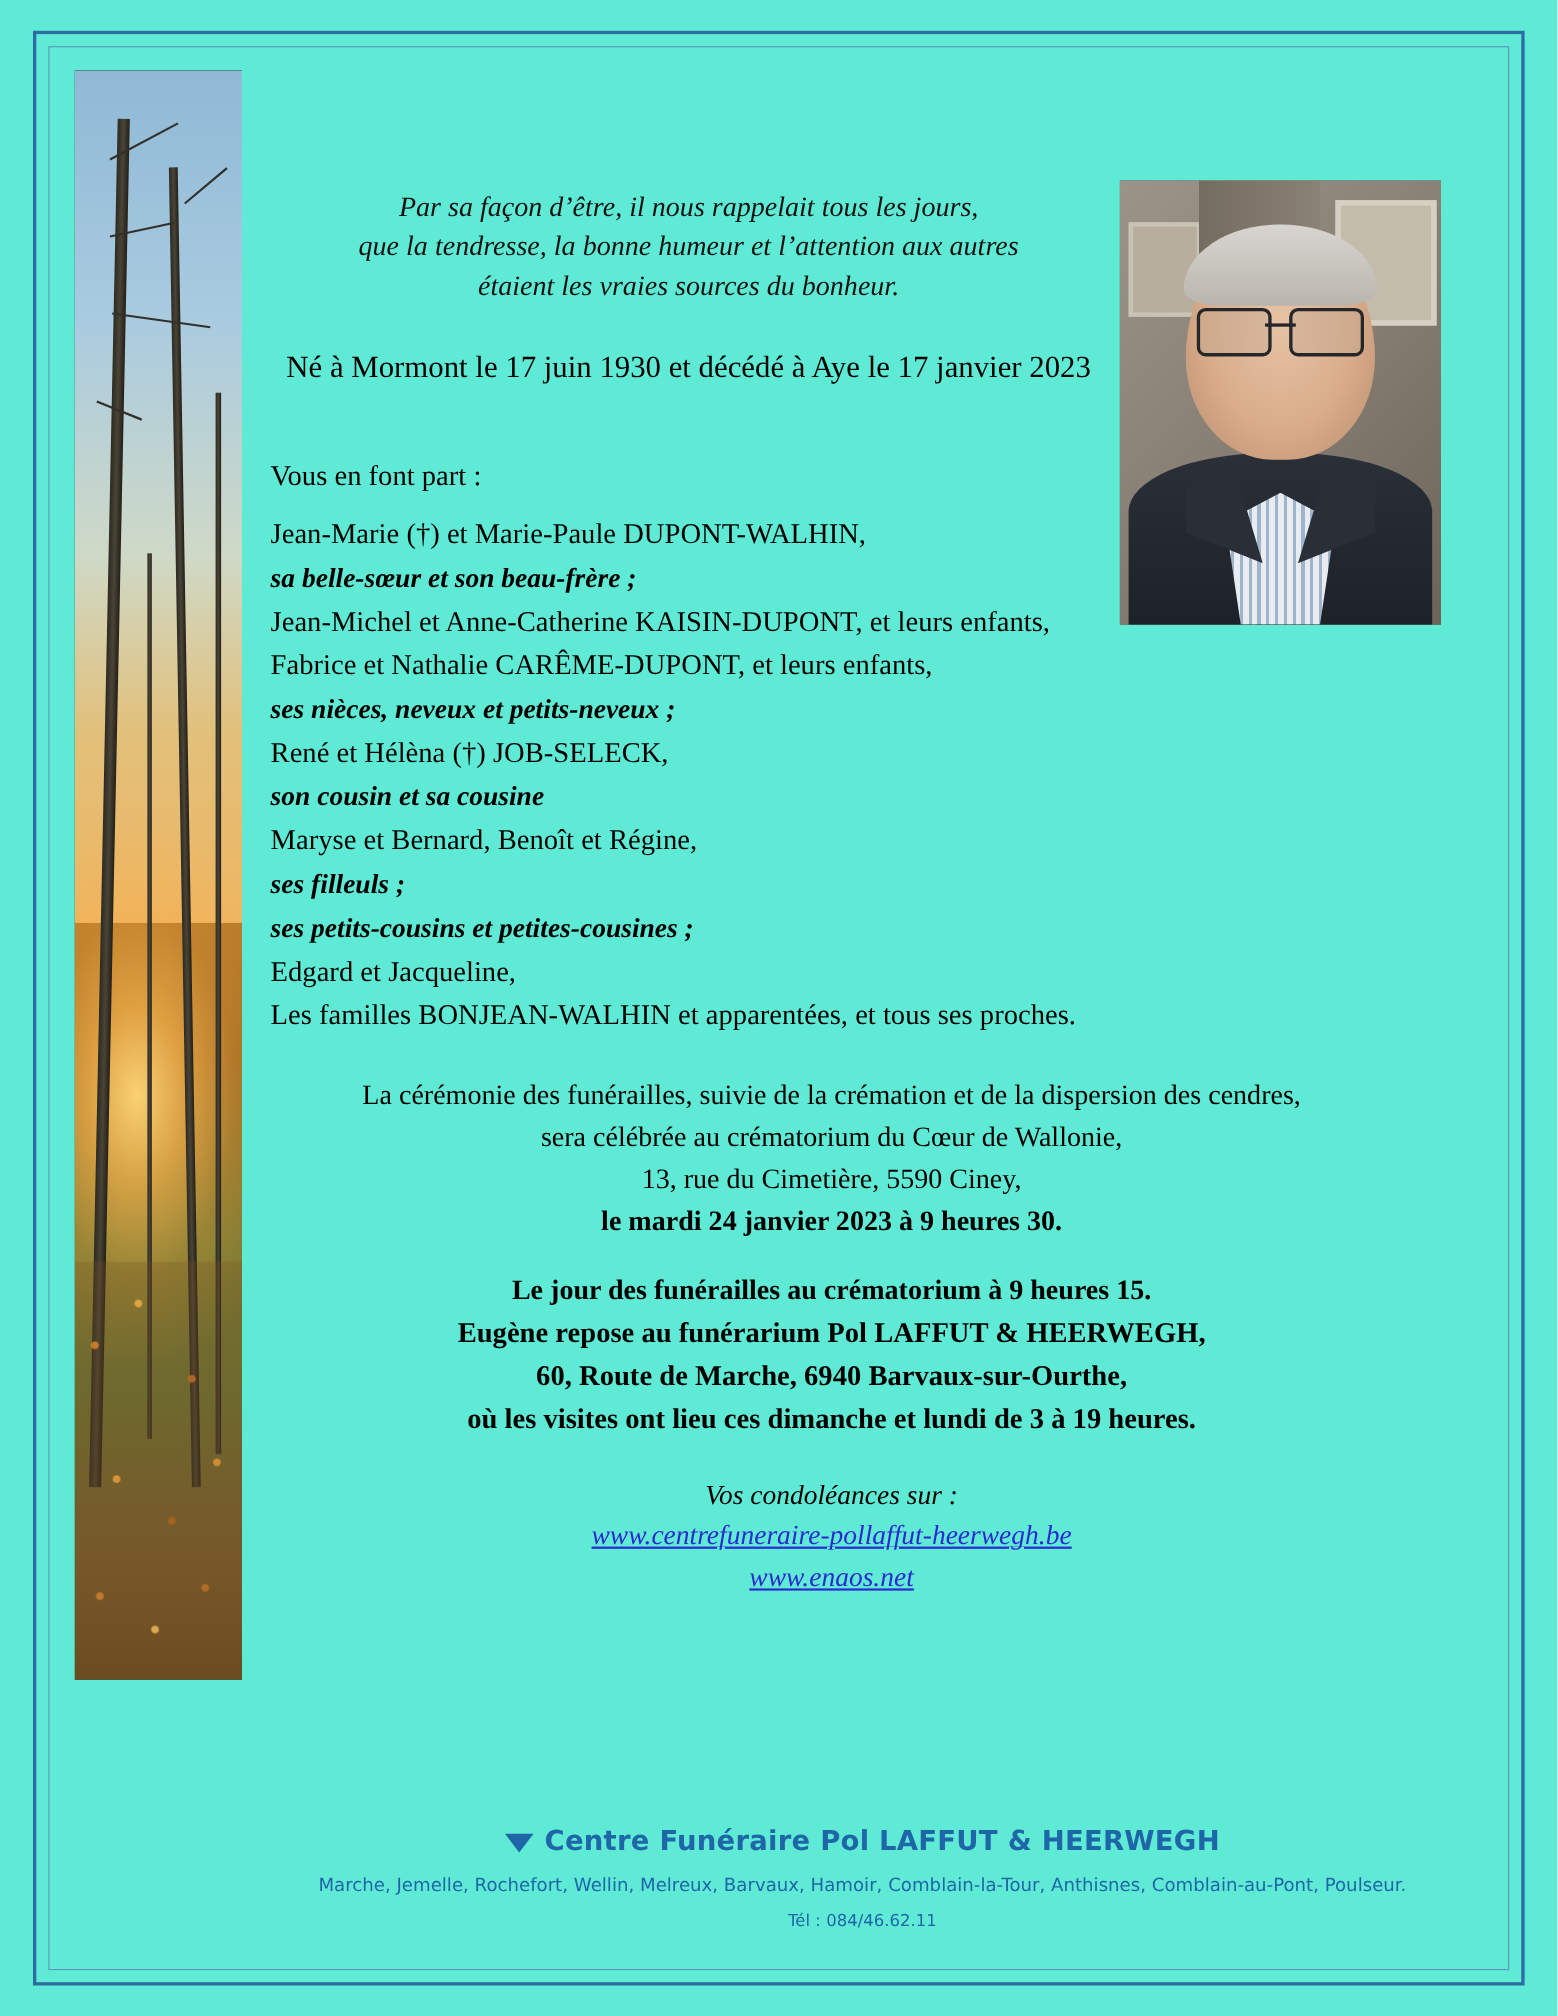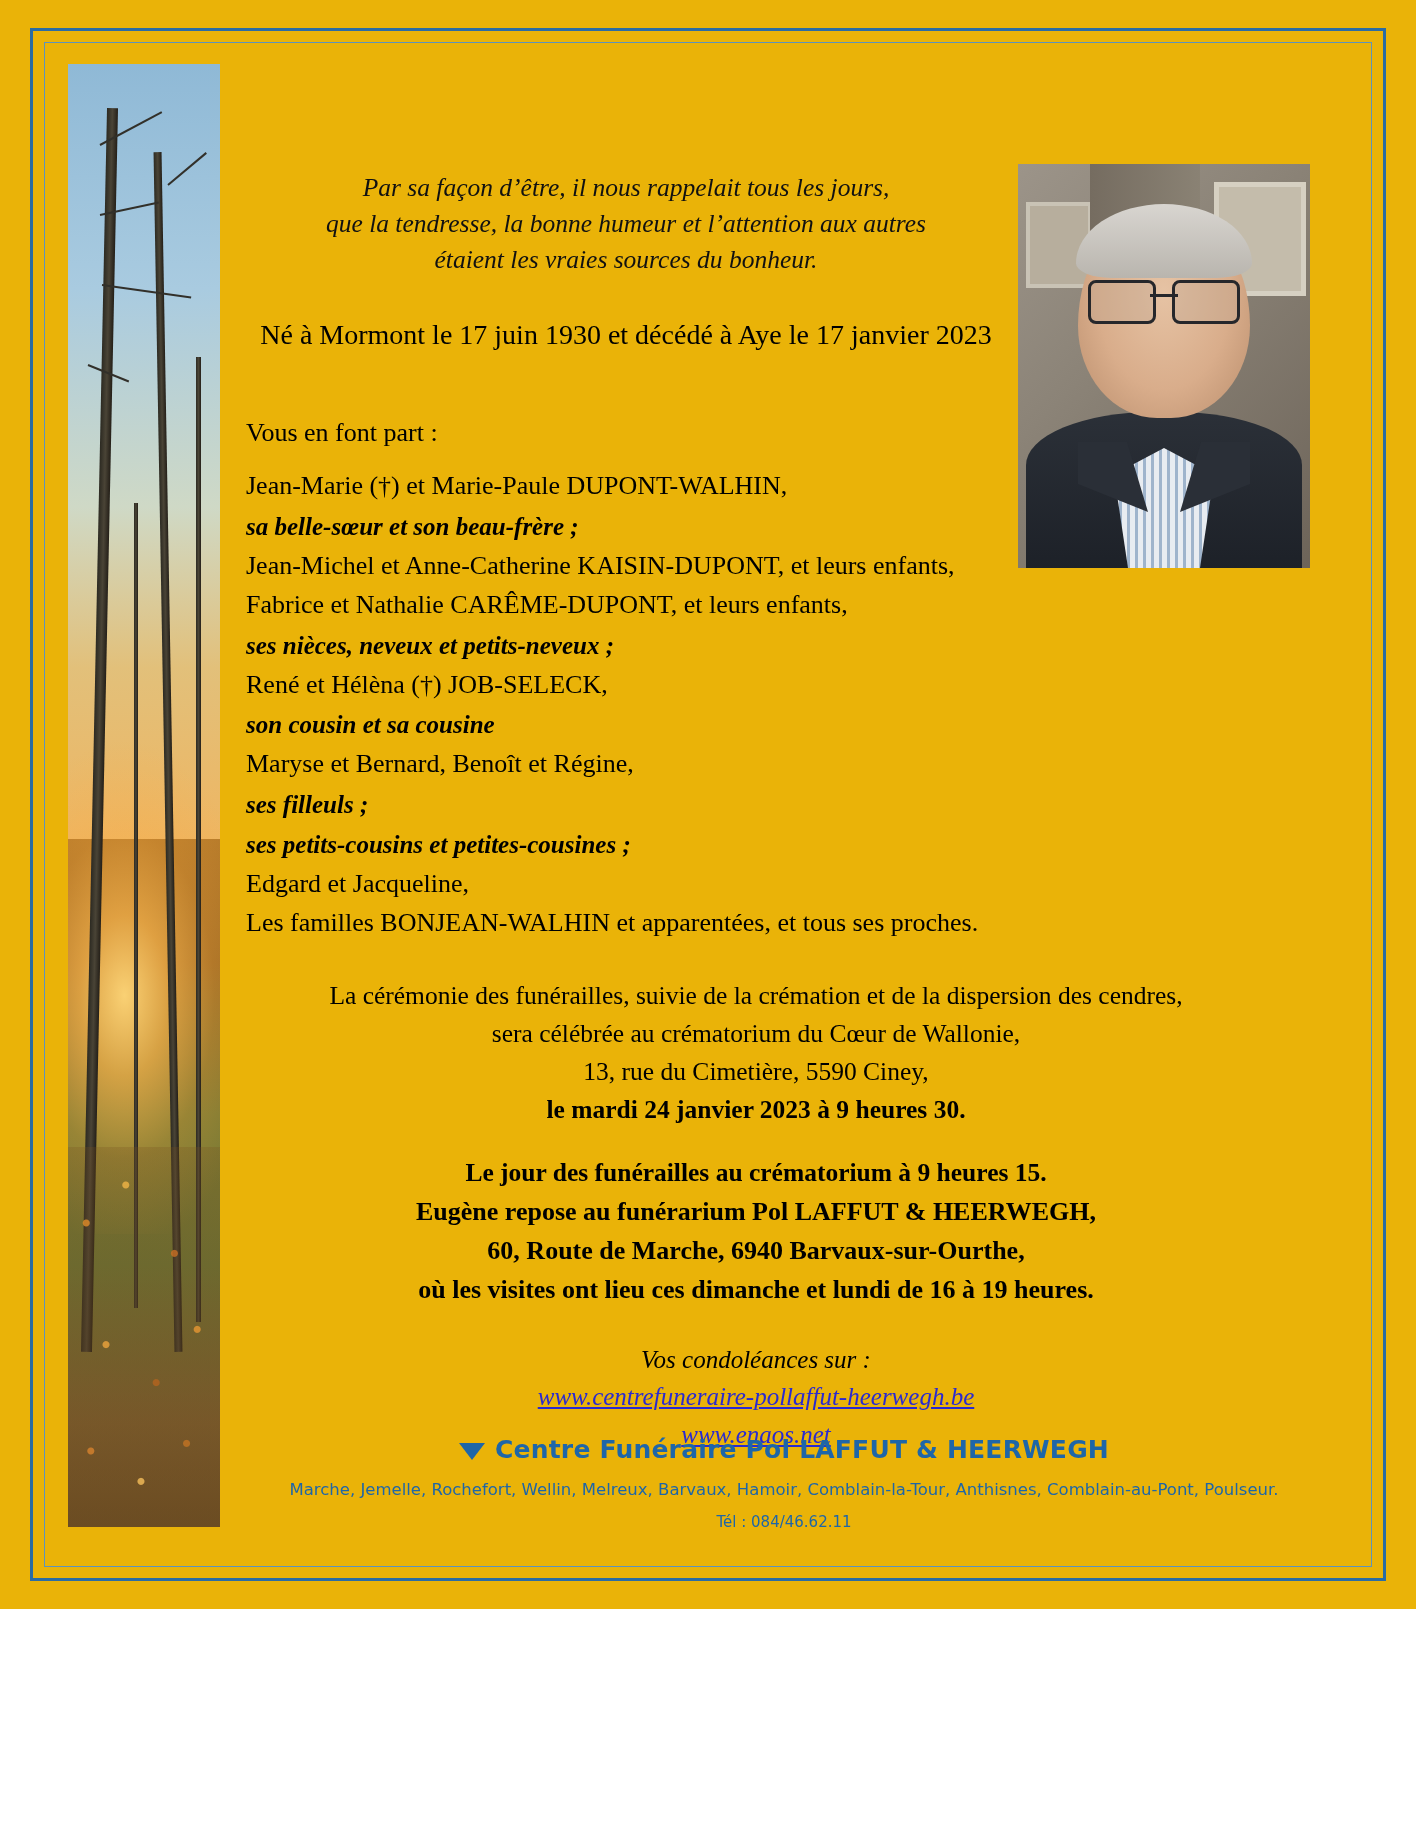--- a/index.html
+++ b/index.html
@@ -3,22 +3,22 @@
 <meta charset="utf-8">
 <style>
   html, body {
     margin: 0;
     padding: 0;
     background: #ffffff;
   }
   .page {
     position: relative;
     width: 1416px;
-    height: 1609px;
-    background: #eab308;
+    height: 1833px;
+    background: #5eead4;
     box-sizing: border-box;
     font-family: "Liberation Serif", serif;
     overflow: hidden;
   }
   
   .frame-outer {
     position: absolute;
     left: 30px;
     top: 28px;
     right: 30px;
@@ -351,21 +351,21 @@
       <div>La cérémonie des funérailles, suivie de la crémation et de la dispersion des cendres,</div>
       <div>sera célébrée au crématorium du Cœur de Wallonie,</div>
       <div>13, rue du Cimetière, 5590 Ciney,</div>
       <div class="bold">le mardi 24 janvier 2023 à 9 heures 30.</div>
       <div class="b2">Le jour des funérailles au crématorium à 9 heures 15.</div>
     </div>
 
     <div class="funerarium">
       <div>Eugène repose au funérarium Pol LAFFUT &amp; HEERWEGH,</div>
       <div>60, Route de Marche, 6940 Barvaux-sur-Ourthe,</div>
-      <div>où les visites ont lieu ces dimanche et lundi de 16 à 19 heures.</div>
+      <div>où les visites ont lieu ces dimanche et lundi de 3 à 19 heures.</div>
     </div>
 
     <div class="condol">
       <div>Vos condoléances sur :</div>
       <span class="link">www.centrefuneraire-pollaffut-heerwegh.be</span>
       <span class="link">www.enaos.net</span>
     </div>
 
   </div>
 

